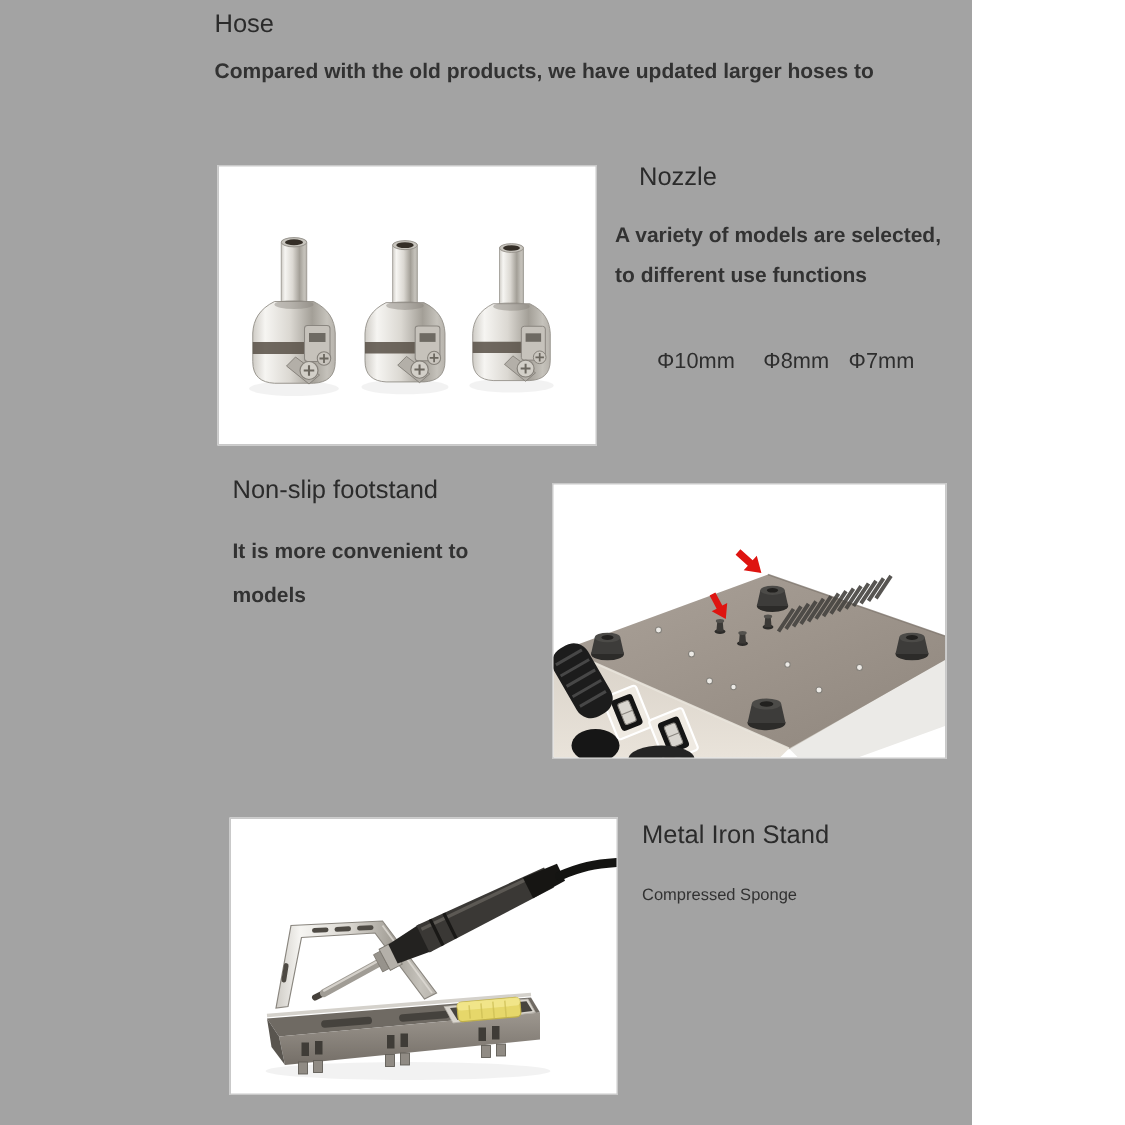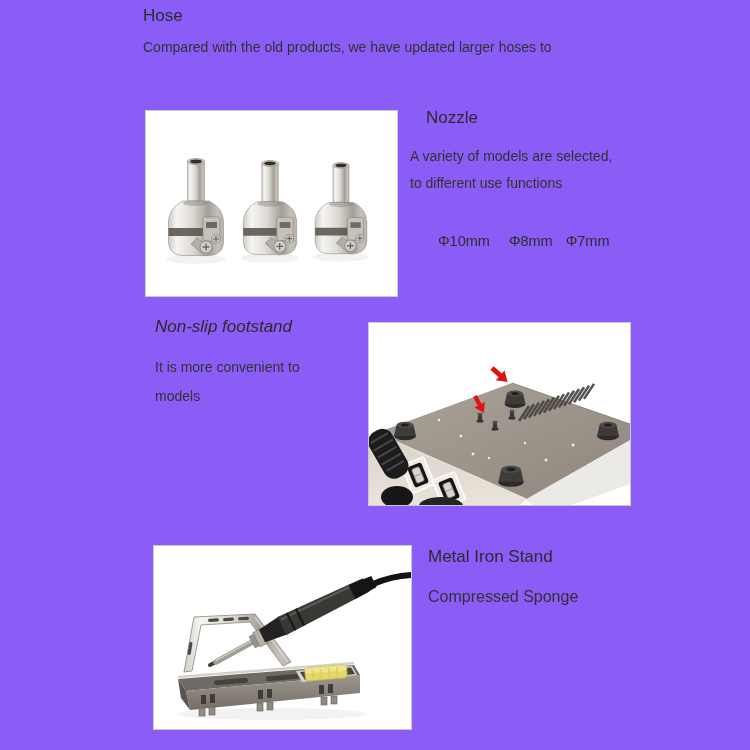--- a/index.html
+++ b/index.html
@@ -1,40 +1,40 @@
 <!DOCTYPE html>
 <html><head>
 <meta charset="utf-8">
 <style>
   html,body{margin:0;padding:0;background:#fff;}
-  .page{position:relative;width:750px;height:750px;background:#8b5cf6;overflow:hidden;
+  .page{position:relative;width:648px;height:750px;background:#a3a3a3;overflow:hidden;
         font-family:"Liberation Sans","DejaVu Sans",sans-serif;color:#303030;}
   .title{position:absolute;font-size:17px;line-height:22px;color:#2b2b2b;white-space:nowrap;}
   .para{position:absolute;font-size:14px;color:#323232;}
-  .para .ln{white-space:nowrap;}
+  .para .ln{white-space:nowrap;font-weight:bold;}
   .lh28 .ln{height:28px;line-height:28px;}
   .lh27 .ln{height:27px;line-height:27px;}
   .lh29 .ln{height:29px;line-height:29px;}
   .sizes{position:absolute;left:410px;top:228px;font-size:14.5px;height:26px;line-height:26px;
          color:#2e2e2e;white-space:nowrap;margin-left:28px;}
   .sizes .sz1{margin-right:15px;}
   .sizes .sz2{margin-right:9px;}
   .img{position:absolute;background:#fff;border:1px solid #c9c9c9;box-sizing:border-box;}
   .img svg{display:block;width:100%;height:100%;}
   #hose-title{left:143px;top:5px;}
   #hose-desc{left:143px;top:33px;}
   #nozzle-img{left:145px;top:110px;width:253px;height:187px;}
   #nozzle-title{left:426px;top:107px;}
   #nozzle-desc{left:410px;top:143px;}
-  #foot-title{left:155px;top:316px;font-style:italic;}
+  #foot-title{left:155px;top:316px;}
   #foot-desc{left:155px;top:353px;}
   #foot-img{left:368px;top:322px;width:263px;height:184px;}
   #iron-img{left:153px;top:545px;width:259px;height:185px;}
   #iron-title{left:428px;top:546px;}
-  #iron-sub{left:428px;top:586px;font-size:16px;height:22px;line-height:22px;position:absolute;
+  #iron-sub{left:428px;top:586px;font-size:11px;height:22px;line-height:22px;position:absolute;
             color:#323232;white-space:nowrap;}
 </style>
 </head>
 <body>
 
 <div class="page">
 
   <div class="title" id="hose-title">Hose</div>
   <div class="para lh28" id="hose-desc">
     <div class="ln">Compared with the old products, we have updated larger hoses to</div>

